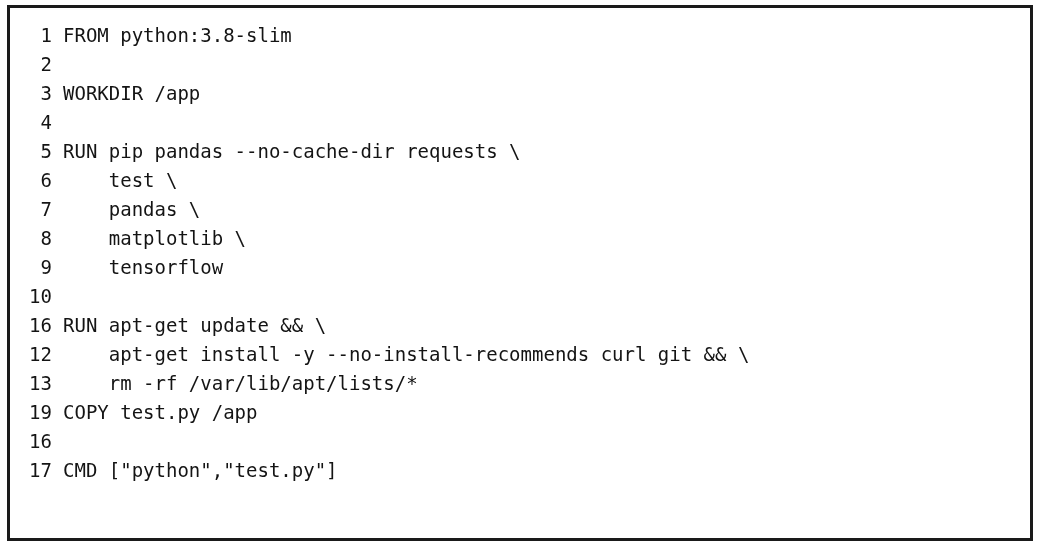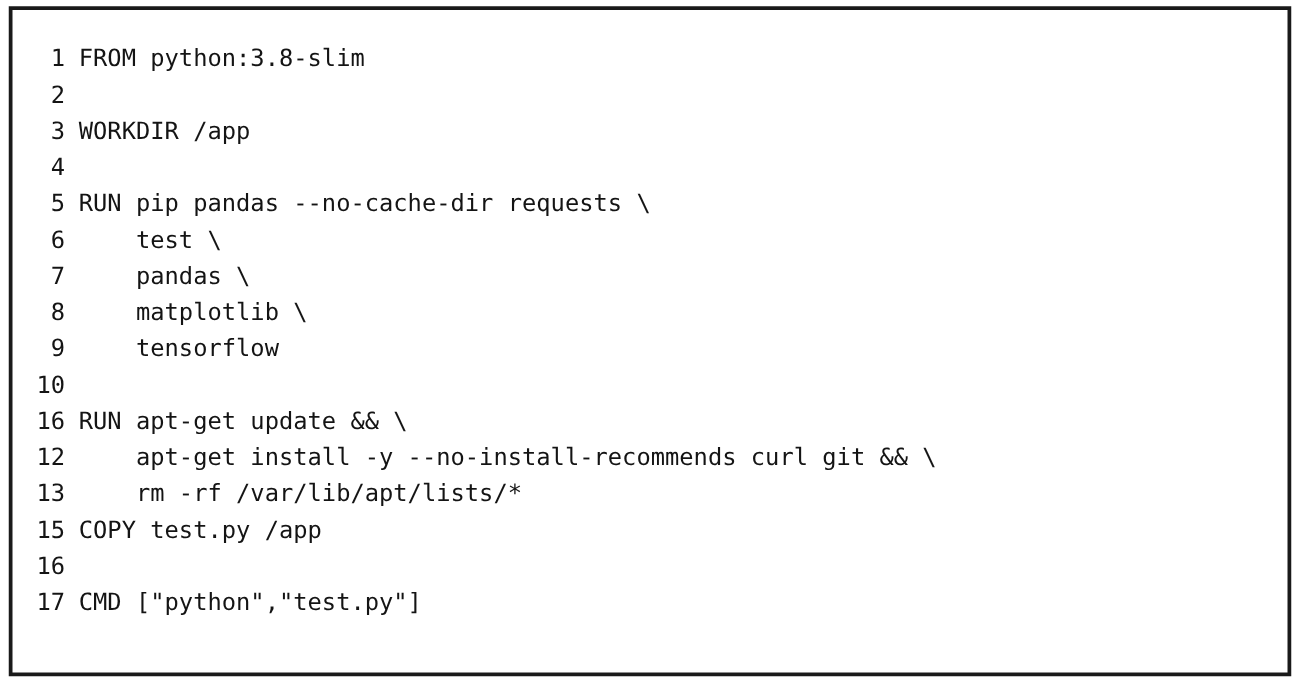--- a/index.html
+++ b/index.html
@@ -21,21 +21,21 @@
     width: 1026px;
     height: 536px;
     box-sizing: border-box;
     border: 3px solid #1a1a1a;
     background: #ffffff;
   }
 
   #code-listing {
     position: absolute;
     left: 0;
-    top: 12px;
+    top: 0;
     right: 0;
     padding: 13px 0 0 0;
     margin: 0;
     list-style: none;
   }
 
   .code-line {
     display: block;
     height: 29px;
     line-height: 29px;
@@ -76,17 +76,17 @@
       <li class="code-line"><span class="line-number">4</span><span class="line-text"></span></li>
       <li class="code-line"><span class="line-number">5</span><span class="line-text">RUN pip pandas --no-cache-dir requests \</span></li>
       <li class="code-line"><span class="line-number">6</span><span class="line-text">    test \</span></li>
       <li class="code-line"><span class="line-number">7</span><span class="line-text">    pandas \</span></li>
       <li class="code-line"><span class="line-number">8</span><span class="line-text">    matplotlib \</span></li>
       <li class="code-line"><span class="line-number">9</span><span class="line-text">    tensorflow</span></li>
       <li class="code-line"><span class="line-number">10</span><span class="line-text"></span></li>
       <li class="code-line"><span class="line-number">16</span><span class="line-text">RUN apt-get update &amp;&amp; \</span></li>
       <li class="code-line"><span class="line-number">12</span><span class="line-text">    apt-get install -y --no-install-recommends curl git &amp;&amp; \</span></li>
       <li class="code-line"><span class="line-number">13</span><span class="line-text">    rm -rf /var/lib/apt/lists/*</span></li>
-      <li class="code-line"><span class="line-number">15</span><span class="line-text">COPY test.py /app</span></li>
+      <li class="code-line"><span class="line-number">19</span><span class="line-text">COPY test.py /app</span></li>
       <li class="code-line"><span class="line-number">16</span><span class="line-text"></span></li>
       <li class="code-line"><span class="line-number">17</span><span class="line-text">CMD ["python","test.py"]</span></li>
     </ol>
 </div>
 
 </body></html>

